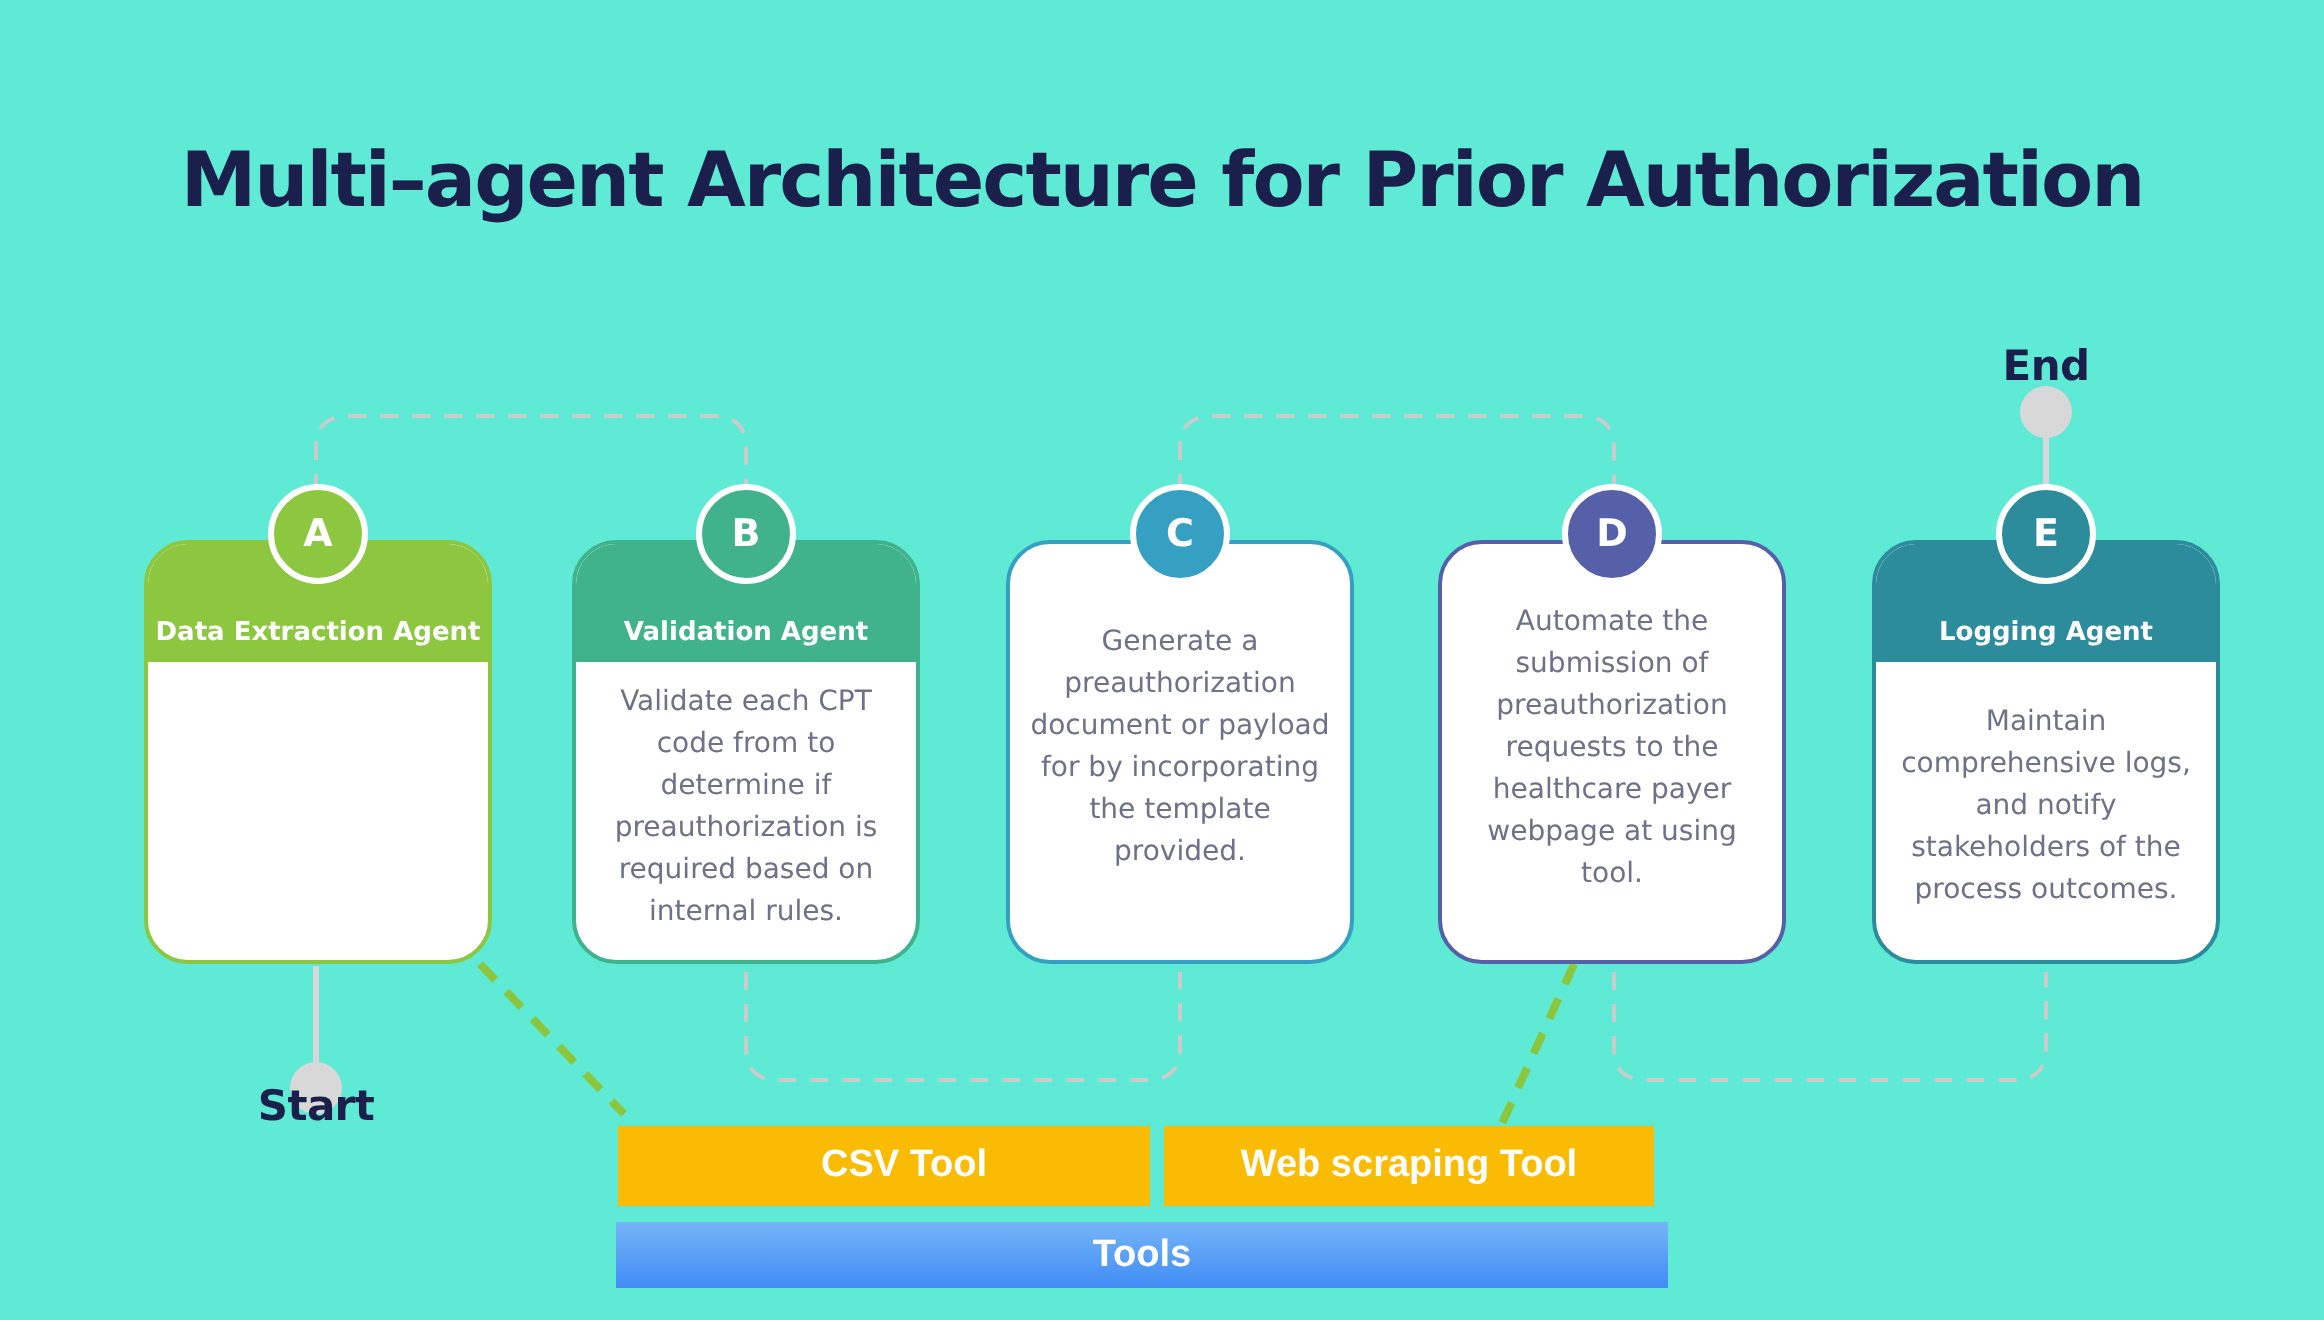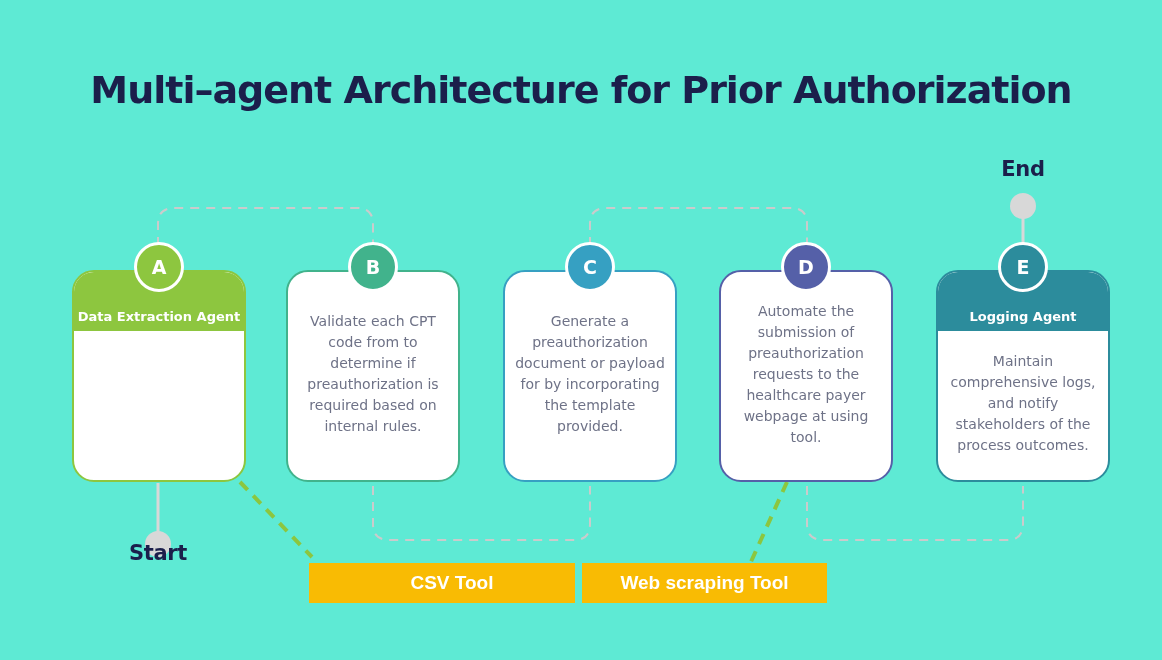--- a/index.html
+++ b/index.html
@@ -32,21 +32,21 @@
     position:absolute;left:62px;top:-28px;width:44px;height:44px;border-radius:50%;
     border:3px solid #ffffff;color:#ffffff;font-size:19px;font-weight:bold;
     display:flex;align-items:center;justify-content:center;z-index:3;
     box-sizing:content-box;
   }
   .flow-label{
     position:absolute;width:120px;text-align:center;font-size:21px;font-weight:bold;
     color:#1B1F4B;z-index:2;letter-spacing:-0.3px;
   }
   #start-label{left:98px;top:541px;}
-  #end-label{left:963px;top:157px;}
+  #end-label{left:963px;top:171px;}
   .tool-box{
     position:absolute;top:563px;height:40px;display:flex;align-items:center;justify-content:center;
     color:#ffffff;font-size:19px;font-weight:600;z-index:2;
     font-family:"Liberation Sans",sans-serif;
   }
   #csv-tool-box{left:309px;width:246px;}
   #web-tool-box{left:582px;width:245px;}
   .tools-bar{
     position:absolute;left:308px;top:611px;width:526px;height:33px;
     background:linear-gradient(180deg,#76B5F8 0%,#3F8CF5 100%);
@@ -85,20 +85,21 @@
   <div class="agent-card" style="left:72px">
     <div class="agent-badge" style="background: rgb(141, 198, 63);">A</div>
     <div class="card-box" style="border-color: rgb(141, 198, 63);">
       <div class="card-head" style="background: rgb(141, 198, 63);">Data Extraction Agent</div>
     </div>
   </div>
 
   <div class="agent-card" style="left:286px">
     <div class="agent-badge" style="background: rgb(65, 179, 140);">B</div>
     <div class="card-box" style="border-color: rgb(65, 179, 140);">
+      <div class="card-head" style="background: rgb(65, 179, 140);">Validation Agent</div>
       <div class="card-body">Validate each CPT code from to determine if preauthorization is required based on internal rules.</div>
     </div>
   </div>
 
   <div class="agent-card" style="left:503px">
     <div class="agent-badge" style="background: rgb(54, 160, 194);">C</div>
     <div class="card-box" style="border-color: rgb(54, 160, 194);">
       <div class="card-body">Generate a preauthorization document or payload for by incorporating the template provided.</div>
     </div>
   </div>
@@ -114,14 +115,15 @@
     <div class="agent-badge" style="background: rgb(44, 140, 156);">E</div>
     <div class="card-box" style="border-color: rgb(44, 140, 156);">
       <div class="card-head" style="background: rgb(44, 140, 156);">Logging Agent</div>
       <div class="card-body">Maintain comprehensive logs, and notify stakeholders of the process outcomes.</div>
     </div>
   </div>
 
   <div class="tool-box" id="csv-tool-box" style="background: rgb(249, 187, 3); padding-left: 20px;">CSV Tool</div>
   <div class="tool-box" id="web-tool-box" style="background: rgb(249, 187, 3);">Web scraping Tool</div>
 
+  <div class="tools-bar">Tools</div>
 
 </div>
 
 </body></html>

